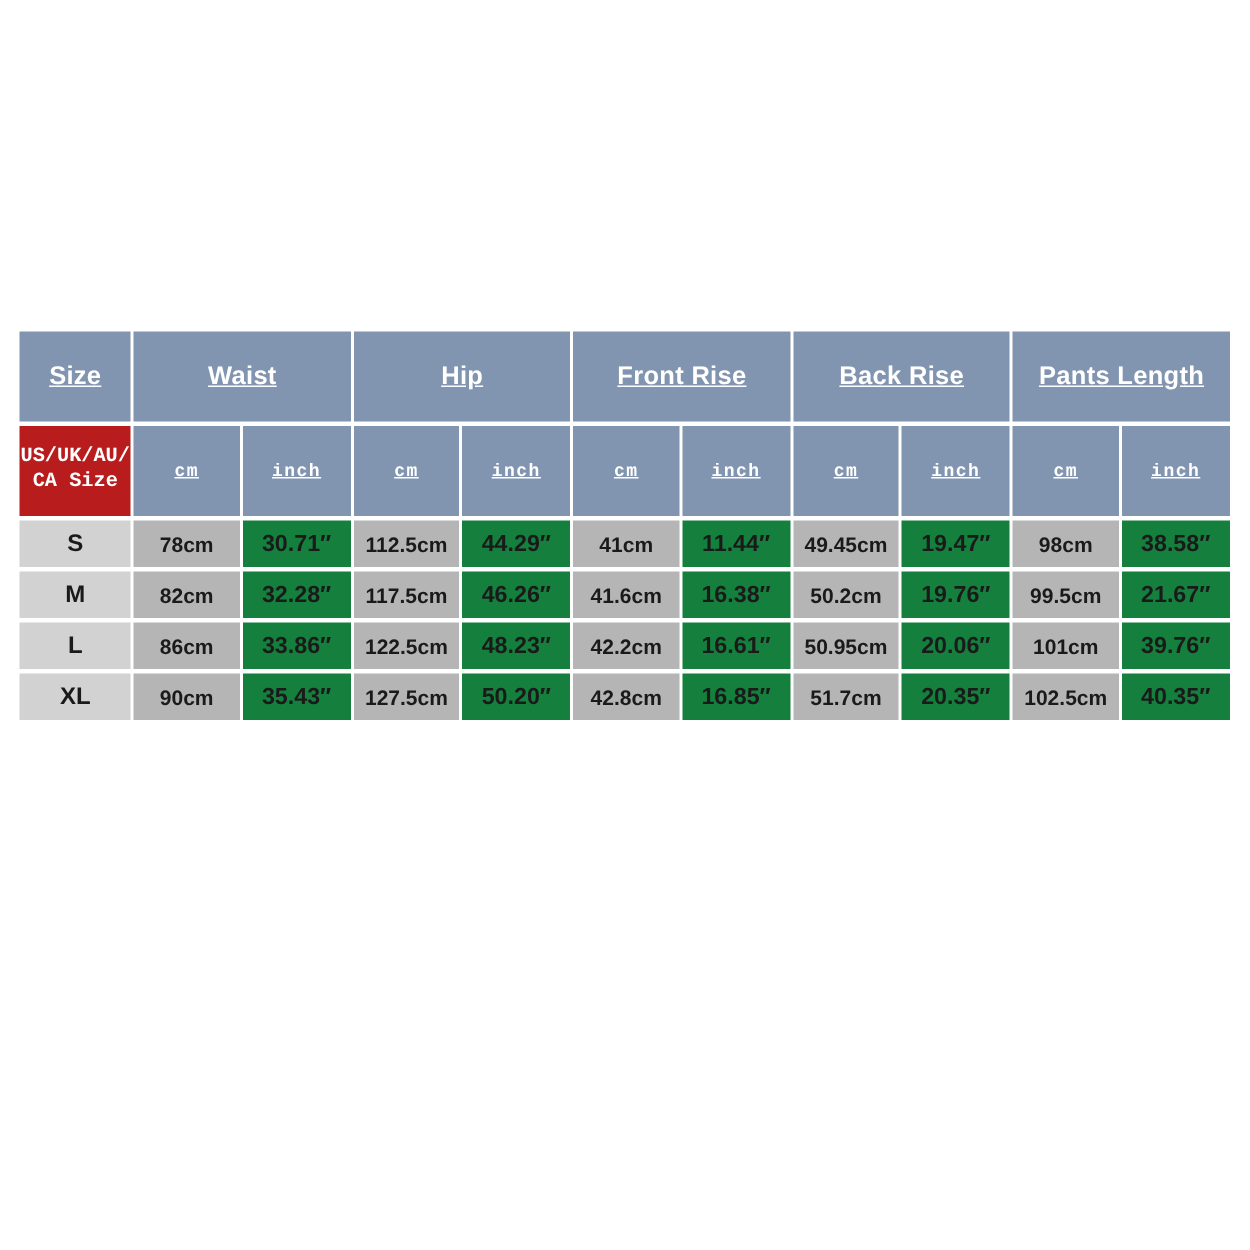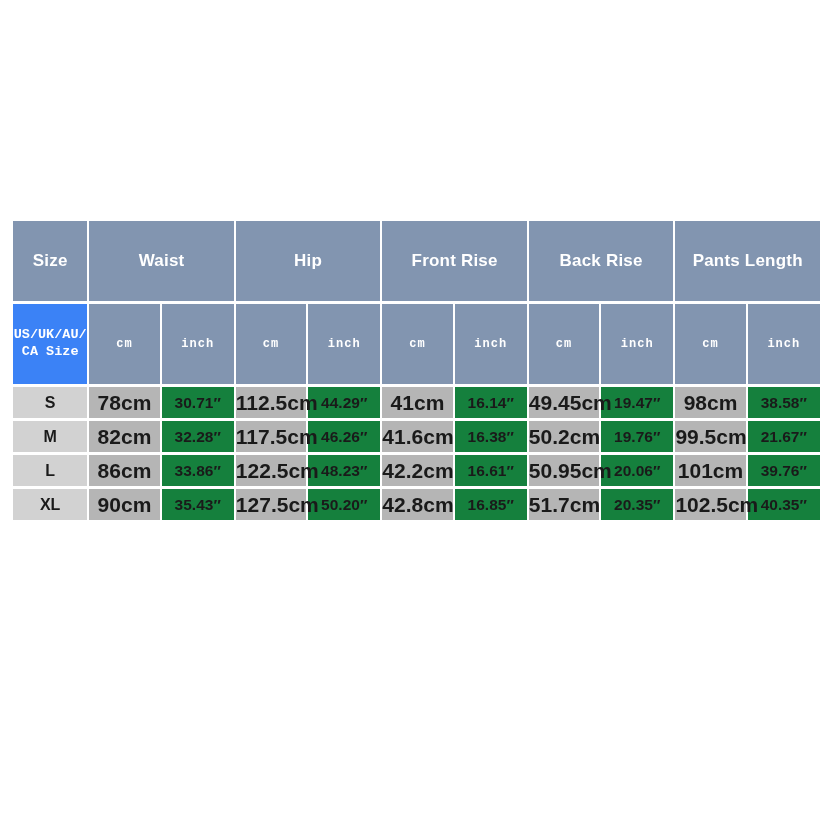--- a/index.html
+++ b/index.html
@@ -31,40 +31,41 @@
   
   th.group-head,
   th.unit-head,
   th.size-head {
     background: #8295b0;
     color: #ffffff;
     font-family: "Liberation Sans", sans-serif;
     font-weight: bold;
     text-align: center;
     vertical-align: middle;
-    padding: 14px;
+    padding: 4px;
     border: 0;
     letter-spacing: 0.2px;
+    text-decoration: underline;
   }
 
   th.group-head {
     height: 52px;
     font-size: 17px;
   }
 
   th.size-head {
     height: 52px;
     font-size: 17px;
   }
 
   th.size-head-sub {
     height: 52px;
     font-size: 13.5px;
     line-height: 1.25;
-    background: #3b82f6;
+    background: #b91c1c;
     color: #ffffff;
     font-weight: bold;
     text-align: center;
     vertical-align: middle;
     padding: 0;
     font-family: "Liberation Mono", monospace;
   }
 
   th.unit-head {
     height: 52px;
@@ -89,21 +90,21 @@
     white-space: nowrap;
   }
 
   td.size-cell {
     background: #d2d2d2;
     font-size: 16px;
   }
 
   td.cm-cell {
     background: #b5b5b5;
-    font-size: 21px;
+    font-size: 14px;
   }
 
   td.inch-cell {
     background: #15803d;
     font-size: 15.5px;
   }
 
   .col-size  { width: 72px; }
   .col-cm    { width: 68px; }
   .col-inch  { width: 70px; }
@@ -150,21 +151,21 @@
       </tr>
     </thead>
     <tbody id="chart-body">
         <tr>
           <td class="size-cell">S</td>
           <td class="cm-cell">78cm</td>
           <td class="inch-cell">30.71″</td>
           <td class="cm-cell">112.5cm</td>
           <td class="inch-cell">44.29″</td>
           <td class="cm-cell">41cm</td>
-          <td class="inch-cell">16.14″</td>
+          <td class="inch-cell">11.44″</td>
           <td class="cm-cell">49.45cm</td>
           <td class="inch-cell">19.47″</td>
           <td class="cm-cell">98cm</td>
           <td class="inch-cell">38.58″</td>
         </tr>
         <tr>
           <td class="size-cell">M</td>
           <td class="cm-cell">82cm</td>
           <td class="inch-cell">32.28″</td>
           <td class="cm-cell">117.5cm</td>

